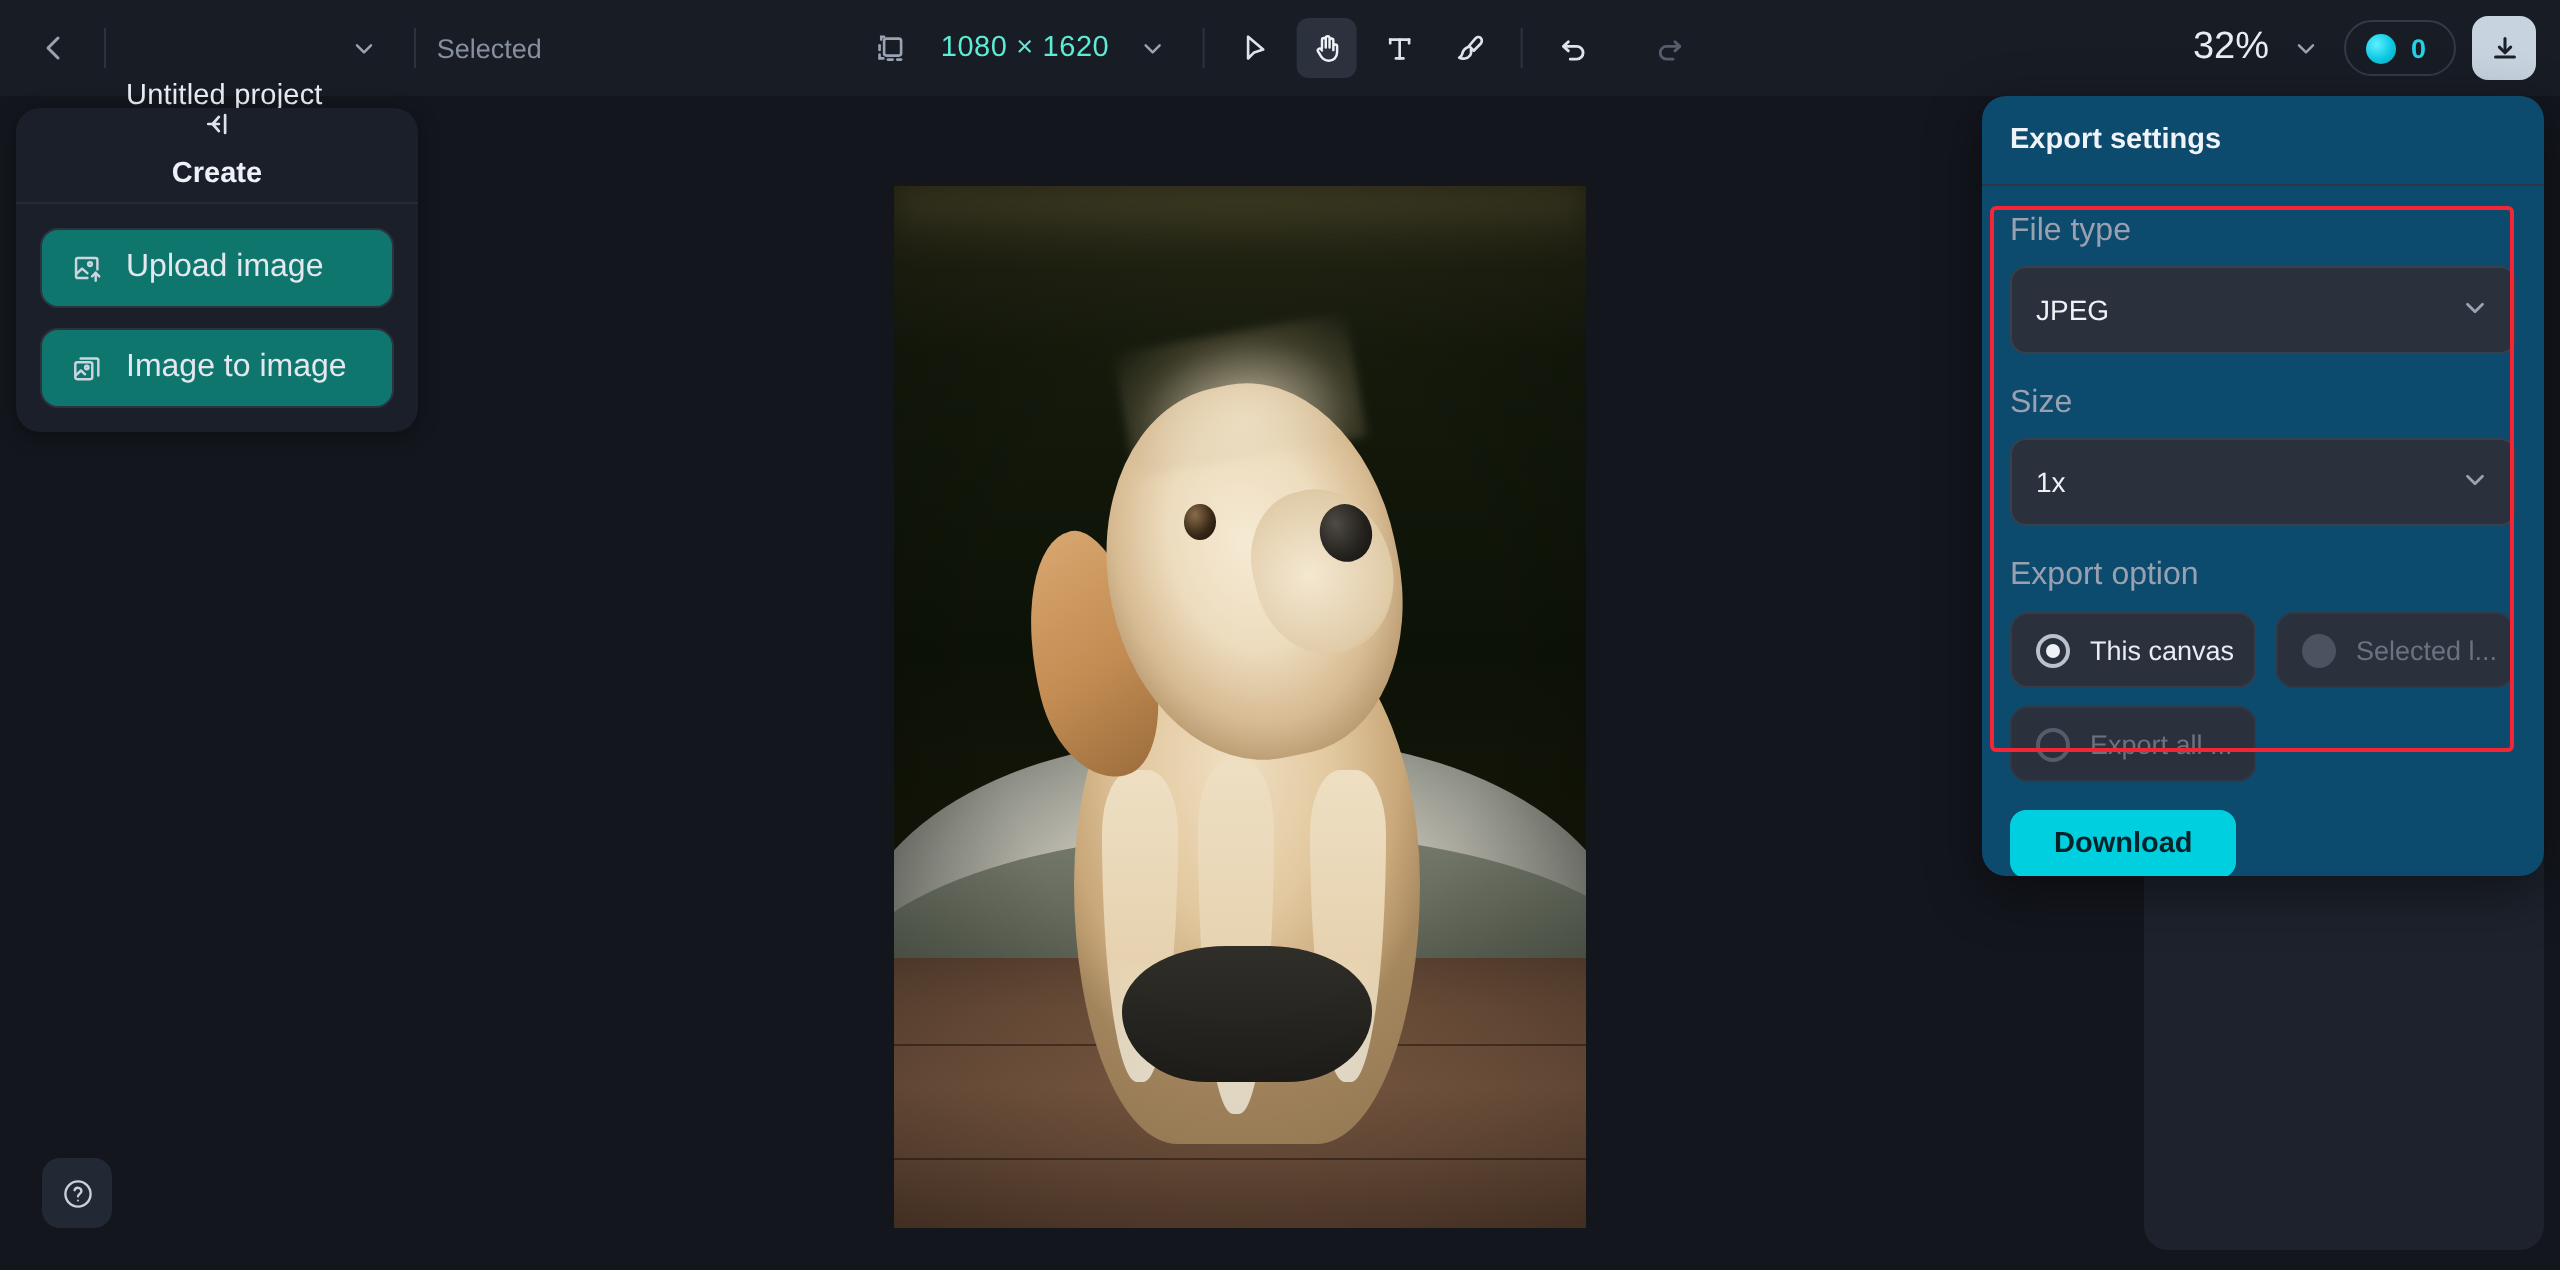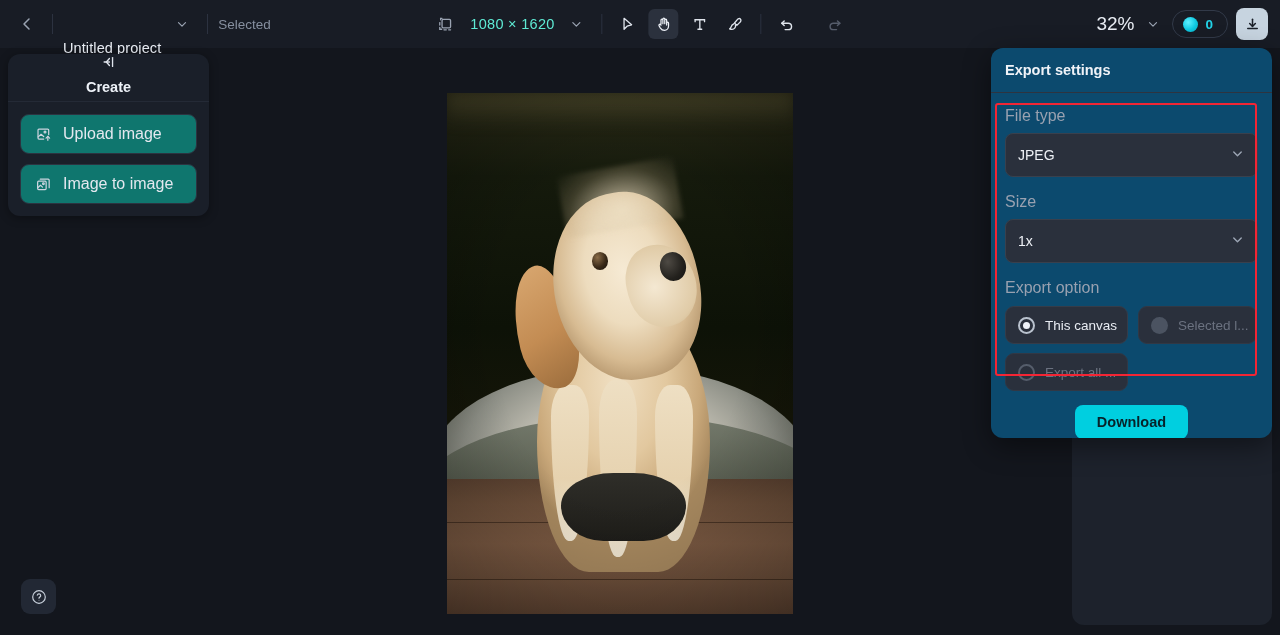--- a/index.html
+++ b/index.html
@@ -152,21 +152,21 @@
     color: #e8ecf3; font-size: 13.5px; white-space: nowrap; overflow: hidden;
   }
   .opt.w1 { width: 123px; }
   .opt.w2 { width: 119px; }
   .opt.disabled { color: #6b7280; border-color: #313845; }
   .radio { width: 17px; height: 17px; border-radius: 50%; border: 2px solid #b9c2ce;
     display: flex; align-items: center; justify-content: center; flex: 0 0 auto; }
   .radio .dot { width: 7px; height: 7px; border-radius: 50%; background: #eef2f8; }
   .radio.empty { border-color: #555d6b; }
   .radio.filled-grey { border: none; background: #4b5361; }
-  .ep-foot { display: flex; justify-content: center; padding: 14px; }
+  .ep-foot { display: flex; justify-content: flex-start; padding: 14px; }
   .download-main {
     background: #00cfe0; color: #07232a; font-size: 14.5px; font-weight: 700;
     border-radius: 8px; padding: 0 22px; height: 34px;
     display: flex; align-items: center; justify-content: center;
   }
   .redbox {
     position: absolute; left: 995px; top: 103px; width: 262px; height: 273px;
     border: 2px solid #f42534; border-radius: 3px; pointer-events: none;
   }
 

